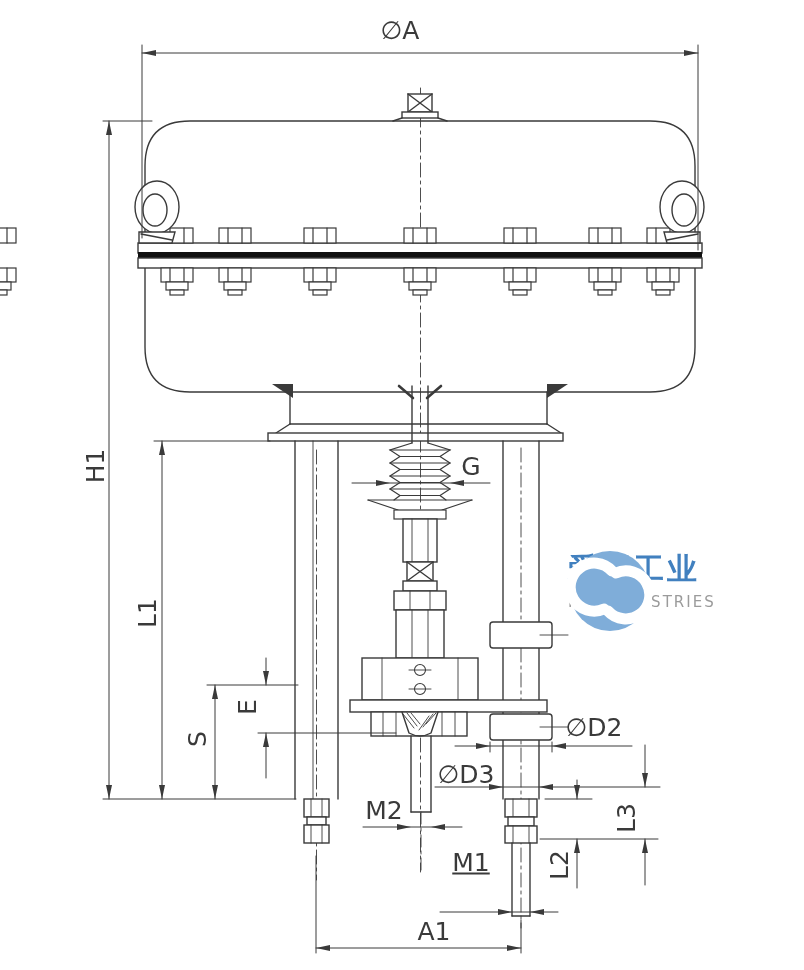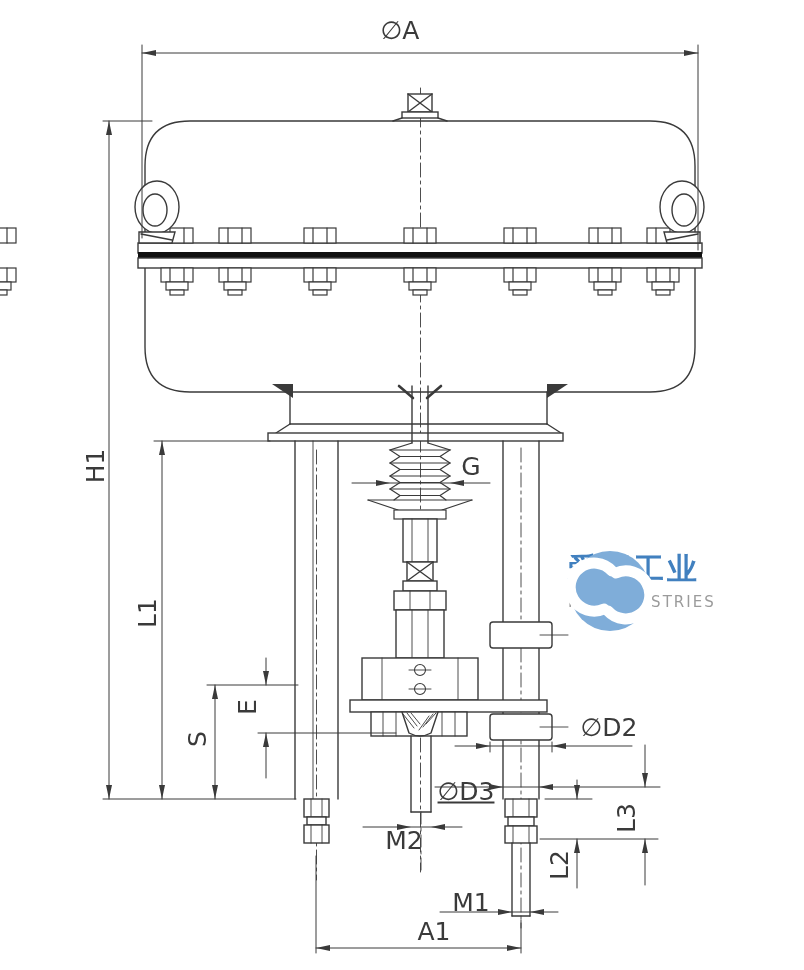--- a/index.html
+++ b/index.html
@@ -300,24 +300,24 @@
     </g>
   </g>
 </svg>
 
 <div class="lbl" style="left:400px;top:30px;">∅A</div>
 <div class="lbl rot" style="left:95px;top:466px;">H1</div>
 <div class="lbl rot" style="left:147px;top:613px;">L1</div>
 <div class="lbl rot" style="left:197px;top:739px;">S</div>
 <div class="lbl rot" style="left:247px;top:707px;">E</div>
 <div class="lbl" style="left:471px;top:466px;">G</div>
-<div class="lbl" style="left:594px;top:727px;margin-left:15px;">∅D2</div>
-<div class="lbl" style="left:466px;top:791px;text-decoration:underline;">∅D3</div>
-<div class="lbl" style="left:384px;top:840px;margin-left:20px;">M2</div>
-<div class="lbl" style="left:471px;top:902px;">M1</div>
+<div class="lbl" style="left:594px;top:727px;">∅D2</div>
+<div class="lbl" style="left:466px;top:774px;">∅D3</div>
+<div class="lbl" style="left:384px;top:810px;">M2</div>
+<div class="lbl" style="left:471px;top:862px;text-decoration:underline;">M1</div>
 <div class="lbl rot" style="left:559px;top:865px;">L2</div>
 <div class="lbl rot" style="left:626px;top:818px;">L3</div>
 <div class="lbl" style="left:434px;top:931px;">A1</div>
 
 <div id="logo">
   <svg width="84" height="84" viewBox="0 0 84 84">
     <circle cx="42" cy="42" r="40" fill="#7fadd9"></circle>
     <path d="M48,24 A24,24 0 1 1 40,62" stroke="#ffffff" stroke-width="11" fill="none" stroke-linecap="round"></path>
     <path d="M36,60 A24,24 0 1 1 44,22" stroke="#ffffff" stroke-width="11" fill="none" stroke-linecap="round"></path>
   </svg>

